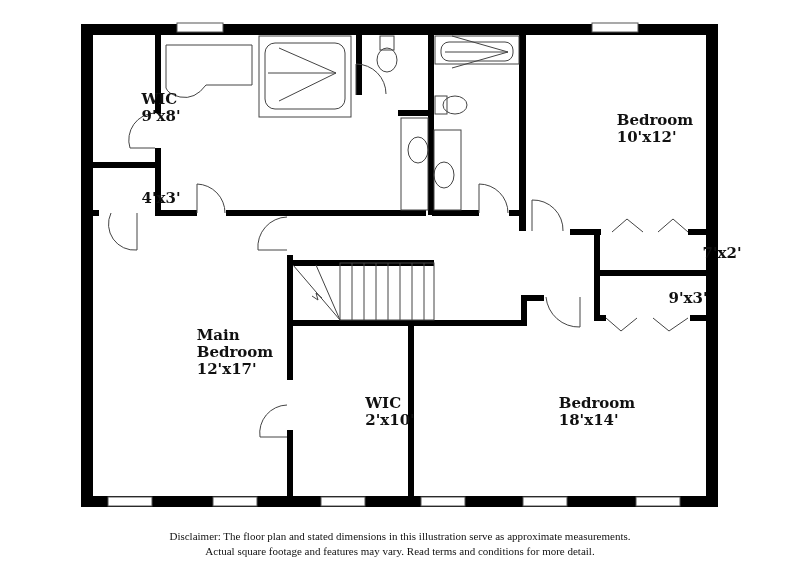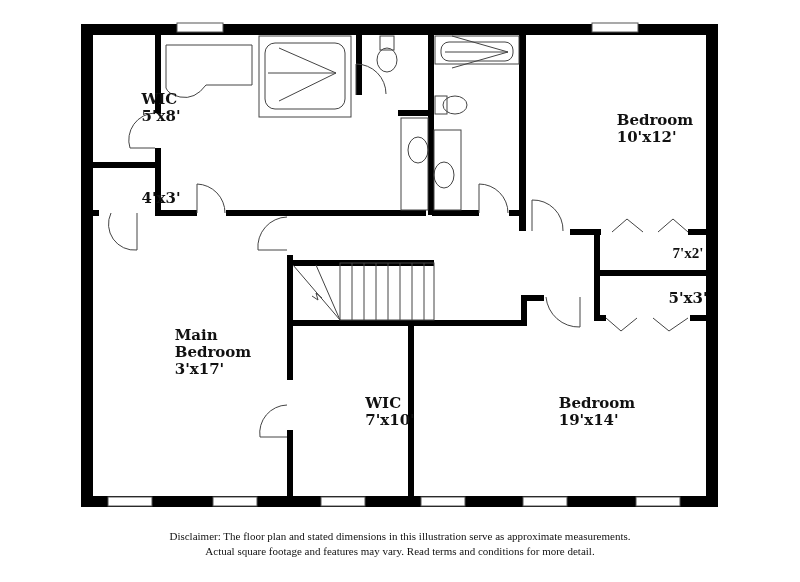--- a/index.html
+++ b/index.html
@@ -107,43 +107,43 @@
       <rect x="340" y="263" width="94" height="57"></rect>
       <path d="M352 263 V320 M364 263 V320 M376 263 V320 M388 263 V320 M400 263 V320 M412 263 V320 M424 263 V320"></path>
       <path d="M293 265 L340 320 M316 265 L340 320"></path>
       <path d="M312 296 L318 300 L316 293 L322 298"></path>
     </g>
   </g>
 </svg>
 
 <div class="lbl" style="left:122px; top:108px;">
   <div>WIC</div>
-  <div>5'x8'</div>
+  <div>9'x8'</div>
 </div>
 <div class="lbl" style="left:122px; top:198px;">
   <div>4'x3'</div>
 </div>
 <div class="lbl" style="left:616px; top:129px;">
   <div>Bedroom</div>
   <div>10'x12'</div>
 </div>
-<div class="lbl" style="left:649px; top:253px;font-family:Liberation Serif, serif;">
+<div class="lbl" style="left:683px; top:253px;">
   <div>7'x2'</div>
 </div>
 <div class="lbl" style="left:649px; top:298px;">
-  <div>5'x3'</div>
+  <div>9'x3'</div>
 </div>
-<div class="lbl" style="left:174px; top:352px;">
+<div class="lbl" style="left:196px; top:352px;">
   <div>Main</div>
   <div>Bedroom</div>
-  <div>3'x17'</div>
+  <div>12'x17'</div>
 </div>
 <div class="lbl" style="left:351px; top:412px;">
   <div>WIC</div>
-  <div>7'x10'</div>
+  <div>2'x10'</div>
 </div>
 <div class="lbl" style="left:558px; top:412px;">
   <div>Bedroom</div>
-  <div>19'x14'</div>
+  <div>18'x14'</div>
 </div>
 
 <div class="disc" style="top:528px;">Disclaimer: The floor plan and stated dimensions in this illustration serve as approximate measurements.</div>
 <div class="disc" style="top:543px;">Actual square footage and features may vary. Read terms and conditions for more detail.</div>
 
 </body></html>

